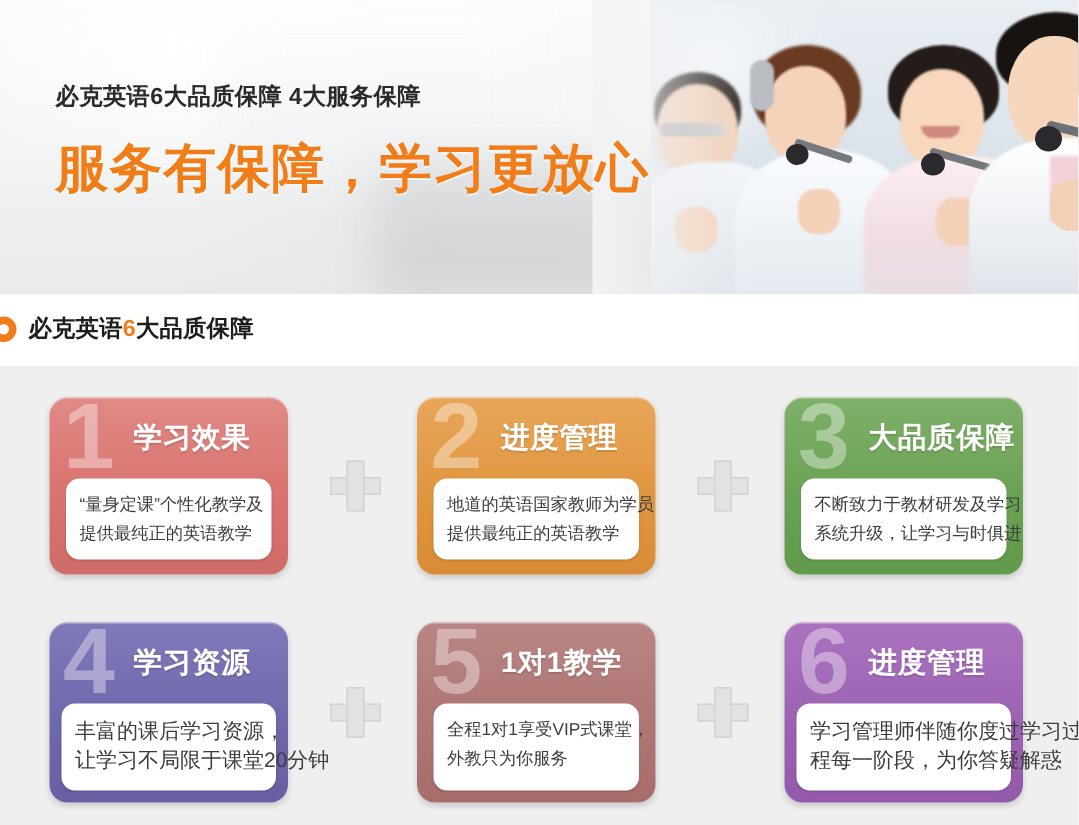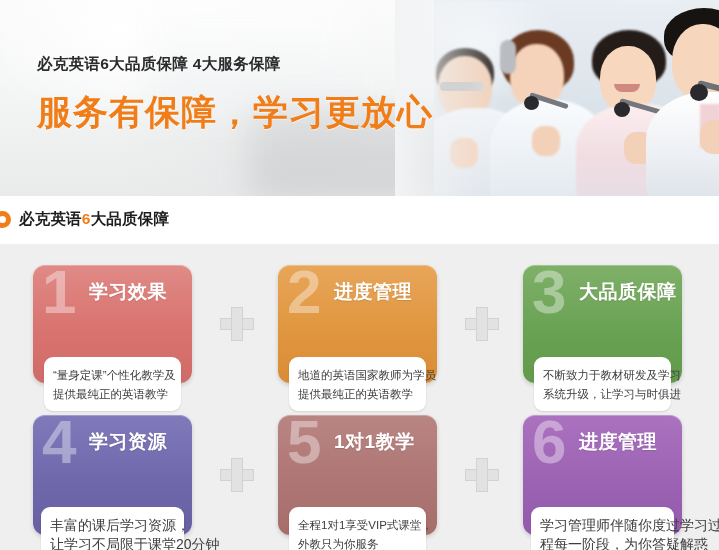--- a/index.html
+++ b/index.html
@@ -99,21 +99,21 @@
   
   .panel{position:absolute;left:0;top:244px;width:719px;height:306px;background:#efefef;}
 
   .card{position:absolute;width:159px;border-radius:12px;box-sizing:border-box;
     box-shadow:0 2px 4px rgba(0,0,0,.16), inset 0 1px 0 rgba(255,255,255,.28);}
   .card .bignum{position:absolute;left:9px;top:-4px;font-size:62px;font-weight:bold;
     line-height:1;color:rgba(255,255,255,.38);font-family:"Liberation Sans",sans-serif;}
   .card .ctitle{position:absolute;left:56px;top:14px;font-size:19px;font-weight:bold;color:#ffffff;
     letter-spacing:.5px;white-space:nowrap;text-shadow:0 1px 1px rgba(0,0,0,.12);}
   .card .inner{position:absolute;left:11px;right:11px;background:#fff;border-radius:9px;
-    box-shadow:0 1px 2px rgba(0,0,0,.12);box-sizing:border-box;padding:9px 9px 8px 9px;margin-top:38px;}
+    box-shadow:0 1px 2px rgba(0,0,0,.12);box-sizing:border-box;padding:9px 9px 8px 9px;}
   .card .inner p{margin:0;font-size:11.5px;line-height:19px;color:#3d3d3d;white-space:nowrap;}
 
   .r1{top:21px;height:118px;}
   .r1 .inner{top:54px;height:54px;}
   .r2{top:171px;height:120px;}
   .r2 .inner{top:54px;height:58px;}
 
   .c-left{left:33px;}
   .c-mid{left:278px;}
   .c-right{left:523px;}

